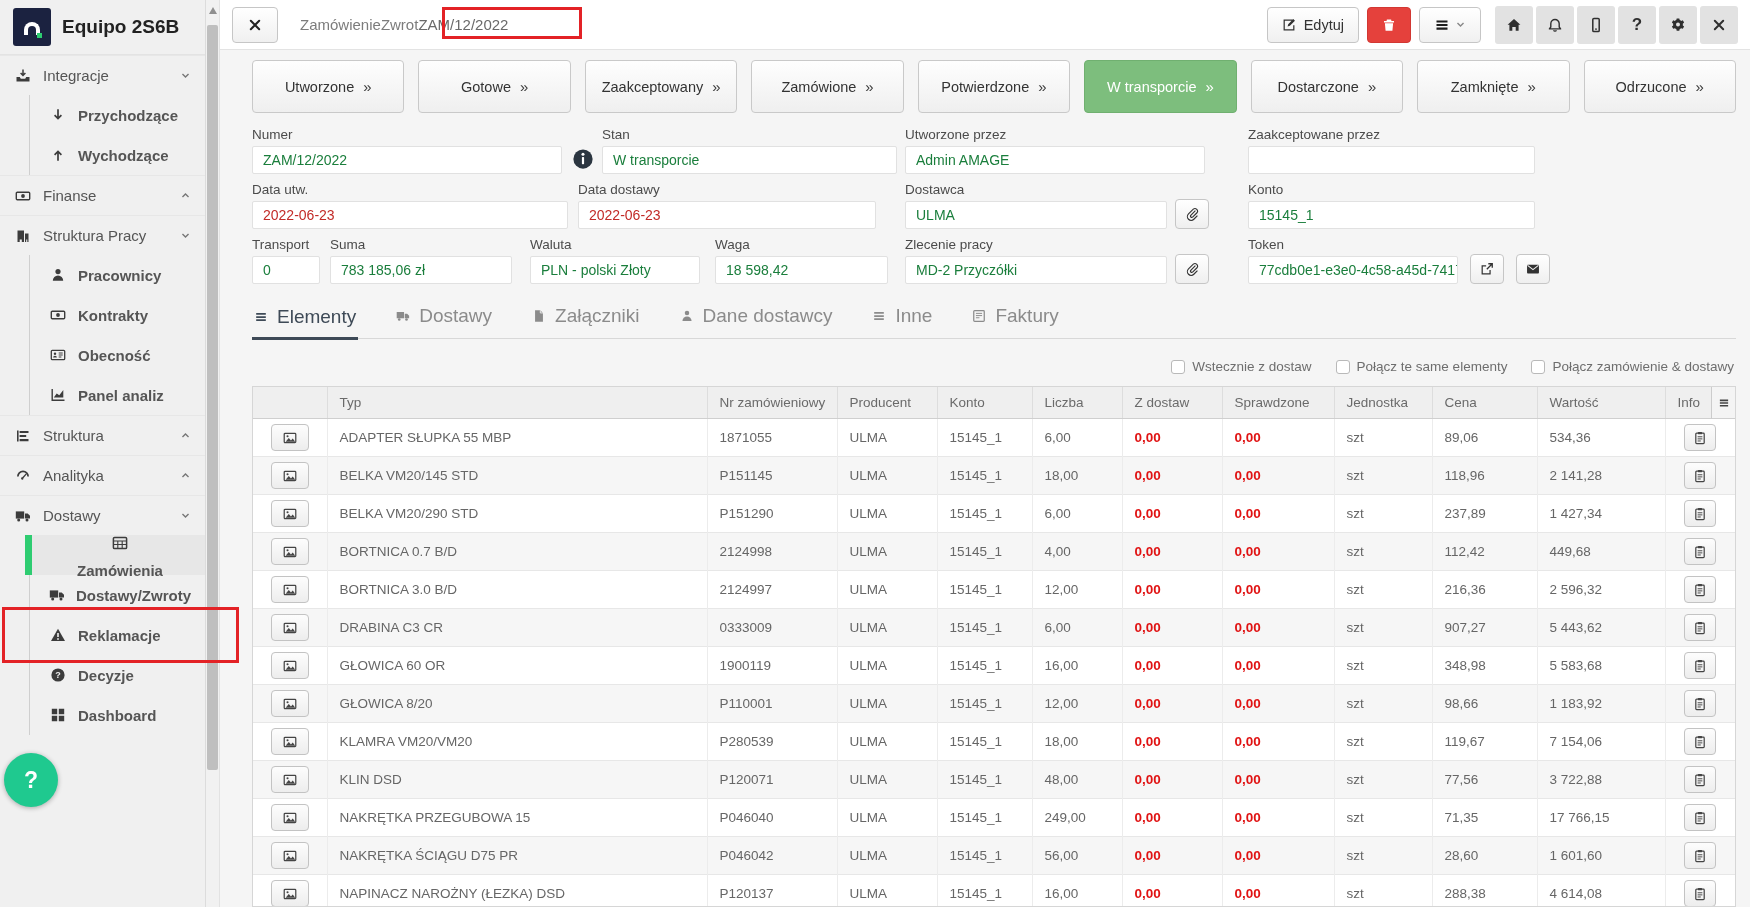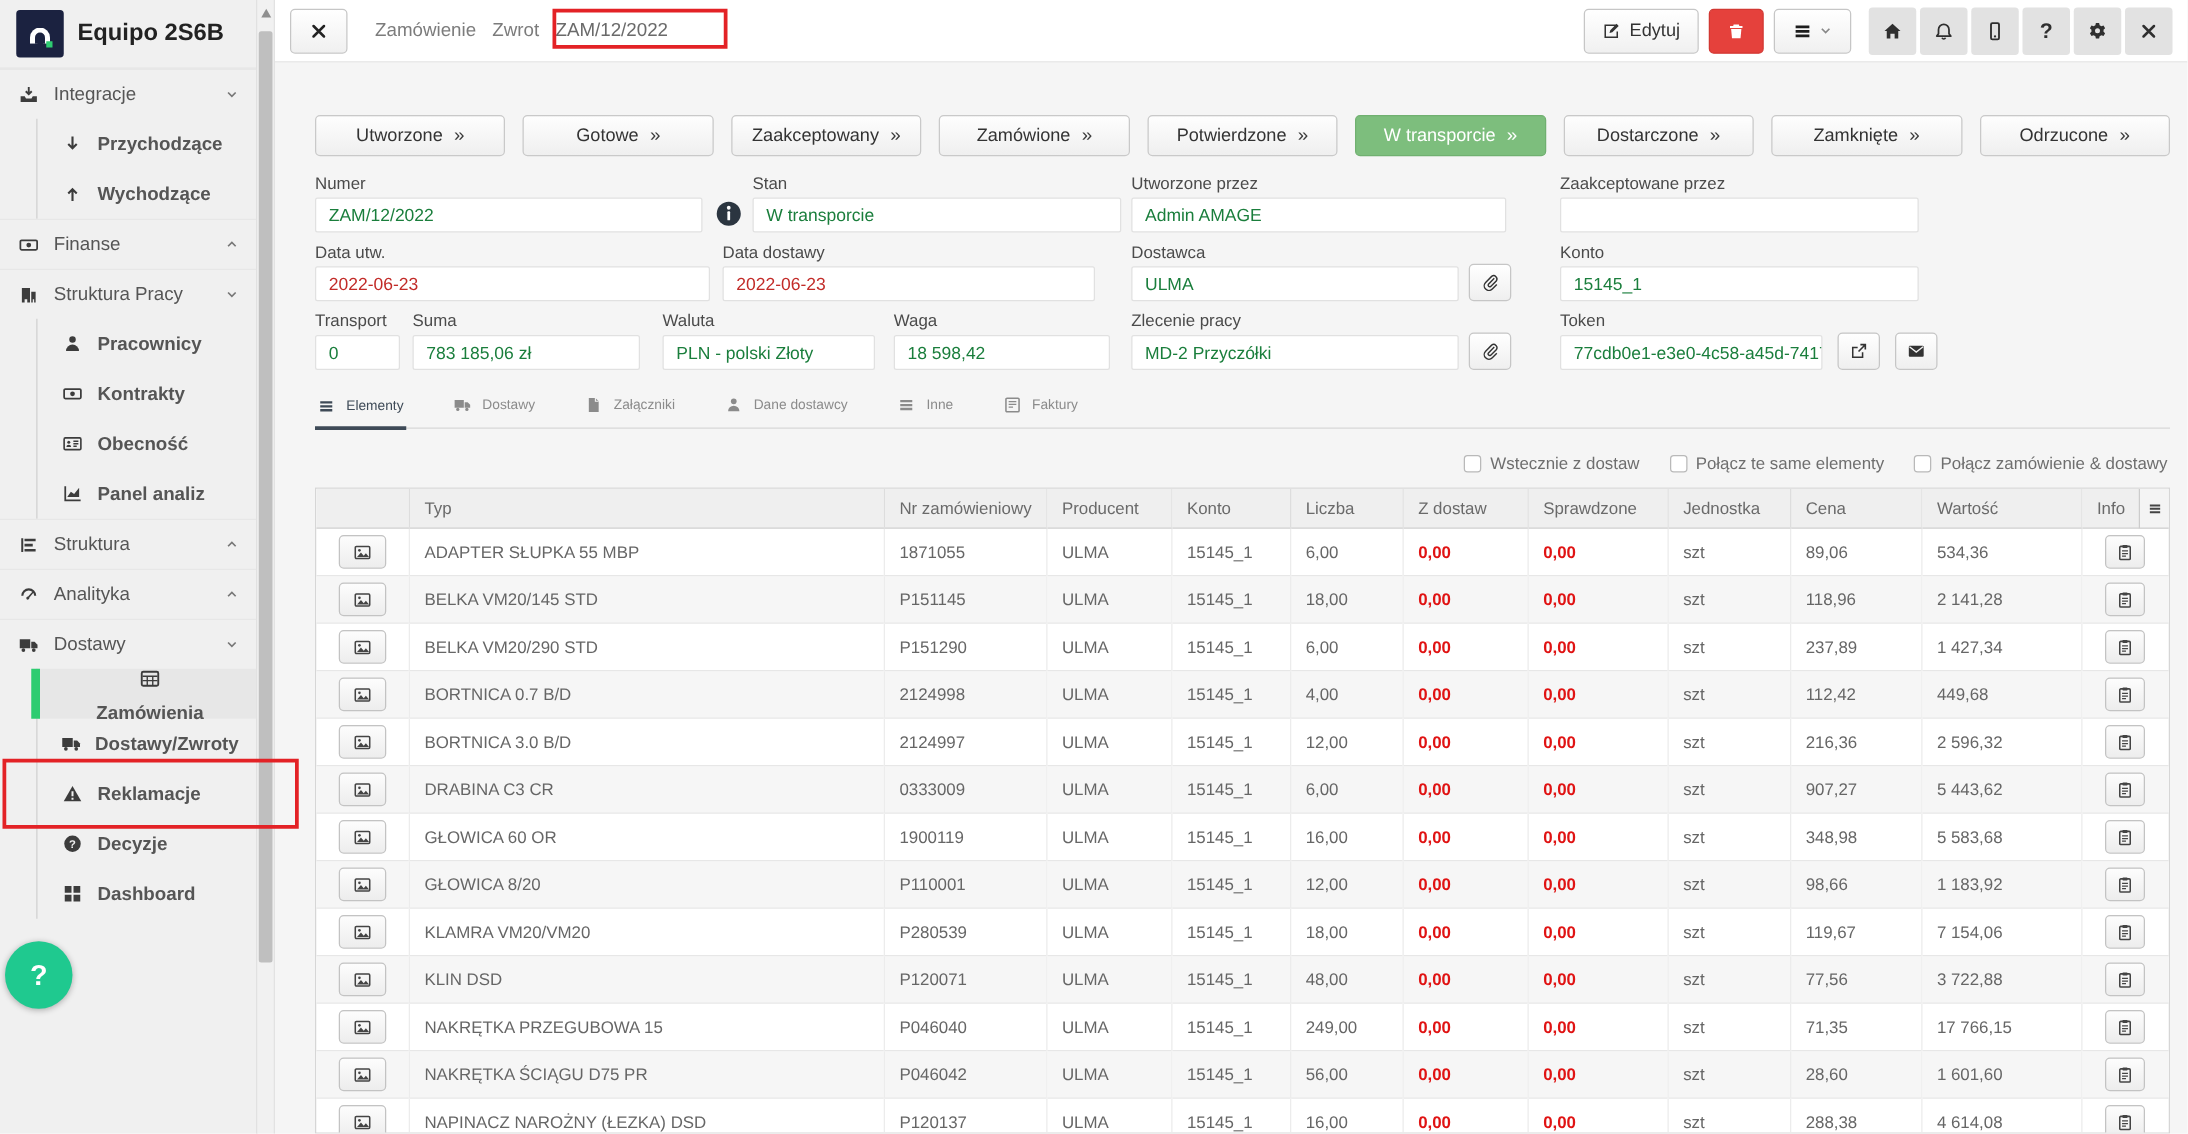--- a/index.html
+++ b/index.html
@@ -29,48 +29,48 @@
   
   .vscroll { width:14px; flex-shrink:0; background:#f1f1f1; border-right:1px solid #e2e2e2; position:relative; }
   .vscroll .arr { position:absolute; top:7px; left:3px; width:0; height:0; border-left:4px solid transparent; border-right:4px solid transparent; border-bottom:7px solid #8f8f8f; }
   .vscroll .thumb { position:absolute; top:25px; left:1px; width:11px; height:745px; background:#bfbfbf; border-radius:2px; }
 
   
   .main { flex:1; display:flex; flex-direction:column; min-width:0; background:#f5f5f5; }
   .topbar { height:50px; flex-shrink:0; background:#fff; border-bottom:1px solid #e3e3e3; display:flex; align-items:center; padding:0 12px; position:relative; }
   .btn { display:inline-flex; align-items:center; justify-content:center; gap:8px; border:1px solid #c6c6c6; border-radius:4px; background:linear-gradient(#ffffff,#f0f0f0); color:#333; font-size:14.5px; height:36px; padding:0 14px; cursor:pointer; }
   .btn-close-tab { width:46px; padding:0; }
-  .crumbs { margin-left:22px; font-size:15px; color:#7c7c7c; display:flex; gap:13px; white-space:nowrap; }
+  .crumbs { margin-left:22px; font-size:15px; color:#7c7c7c; display:flex; gap:0; white-space:nowrap; }
   .crumb-num { color:#6a6a6a; }
   .tb-right { margin-left:auto; display:flex; align-items:center; gap:8px; }
   .btn-danger { background:#e5413c; border-color:#d23833; color:#fff; width:44px; padding:0; }
   .btn-menu { width:62px; padding:0; gap:5px; }
   .sq { width:38px; height:38px; background:#e2e2e2; border:none; border-radius:3px; display:flex; align-items:center; justify-content:center; color:#2f2f2f; cursor:pointer; font-size:17px; font-weight:bold; }
   .sq-group { display:flex; gap:3px; margin-left:6px; }
 
   
   .content { flex:1; padding:10px 14px 0 32px; display:flex; flex-direction:column; overflow:hidden; }
   .status-row { display:flex; gap:14px; margin-bottom:14px; }
-  .status-btn { flex:1; height:33px; border:1px solid #c9c9c9; border-radius:4px; background:linear-gradient(#fefefe,#efefef); color:#333; font-size:14.5px; display:flex; align-items:center; justify-content:center; gap:9px; cursor:pointer; white-space:nowrap; overflow:hidden;margin-top:32px; }
+  .status-btn { flex:1; height:53px; border:1px solid #c9c9c9; border-radius:4px; background:linear-gradient(#fefefe,#efefef); color:#333; font-size:14.5px; display:flex; align-items:center; justify-content:center; gap:9px; cursor:pointer; white-space:nowrap; overflow:hidden; }
   .status-btn .arr { color:#3c3c3c; font-size:15px; }
   .status-btn.active { background:#7dbe7d; border-color:#70b070; color:#fff; }
   .status-btn.active .arr { color:#fff; }
 
   .frm-row { display:flex; align-items:flex-end; margin-bottom:8px; }
   .field { display:flex; flex-direction:column; }
   .field .lbl { font-size:13.5px; color:#4b4b4b; margin-bottom:4px; }
   .val { height:28px; background:#fff; border:1px solid #e1e1e1; border-radius:2px; display:flex; align-items:center; padding:0 10px; font-size:14px; color:#1a7e3c; white-space:nowrap; overflow:hidden; }
   .val.red { color:#c22b28; }
   .mini-btn { width:34px; height:30px; border:1px solid #c6c6c6; border-radius:4px; background:linear-gradient(#fff,#efefef); display:flex; align-items:center; justify-content:center; color:#333; cursor:pointer; flex-shrink:0; }
   .fgap8 { width:8px; } .fgap10 { width:10px; } .fgap12 { width:12px; } .fgap15 { width:15px; } .fgap17 { width:17px; } .fgap18 { width:18px; } .fgap29 { width:29px; } .fgap39 { width:39px; } .fgap43 { width:43px; }
   .w310{width:310px}.w295{width:295px}.w300{width:300px}.w287{width:287px}.w316{width:316px}.w298{width:298px}.w262{width:262px}.w68{width:68px}.w182{width:182px}.w170{width:170px}.w173{width:173px}.w210{width:210px}
   .info-ic { margin:0 0 4px 10px; }
 
   .tabs { display:flex; gap:36px; border-bottom:1px solid #d8d8d8; margin-top:4px; }
-  .tab { display:flex; align-items:center; gap:9px; padding:9px 2px 11px; font-size:11px; color:#8b8b8b; cursor:pointer;text-align:center; }
+  .tab { display:flex; align-items:center; gap:9px; padding:9px 2px 11px; font-size:19px; color:#8b8b8b; cursor:pointer;text-align:center; }
   .tab .t-ico { color:#8b8b8b; display:flex; }
   .tab.active { color:#3e4a57; border-bottom:3px solid #3e4a57; margin-bottom:-2px; padding-bottom:9px; }
   .tab.active .t-ico { color:#3e4a57; }
 
   .opts { display:flex; justify-content:flex-end; gap:24px; margin:20px 2px 12px; }
   .opt { display:flex; align-items:center; gap:7px; font-size:13.5px; color:#6e6e6e; cursor:pointer; }
   .cb { width:14px; height:14px; border:1px solid #b9b9b9; border-radius:3px; background:#fff; flex-shrink:0; }
 
   .tbl-wrap { background:#fff; border:1px solid #d6d6d6; position:relative; flex:1; overflow:hidden; }
   table { width:100%; border-collapse:collapse; table-layout:fixed; }

